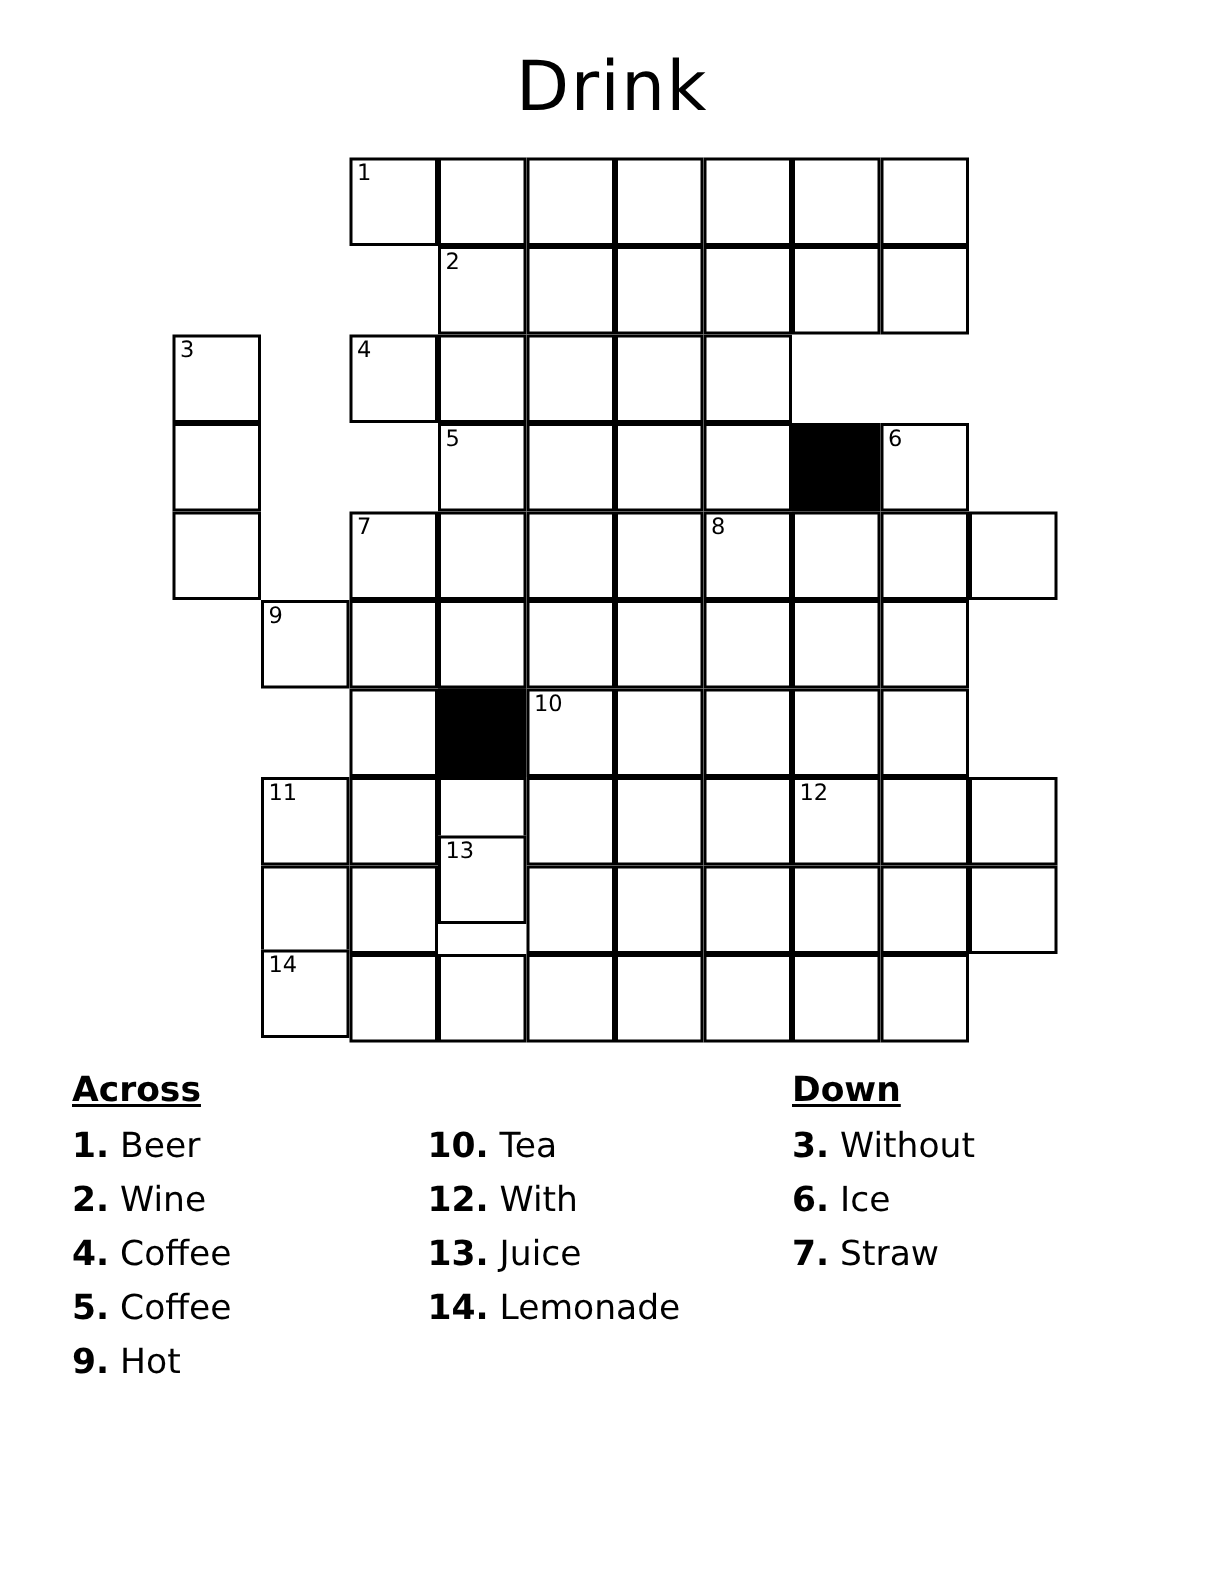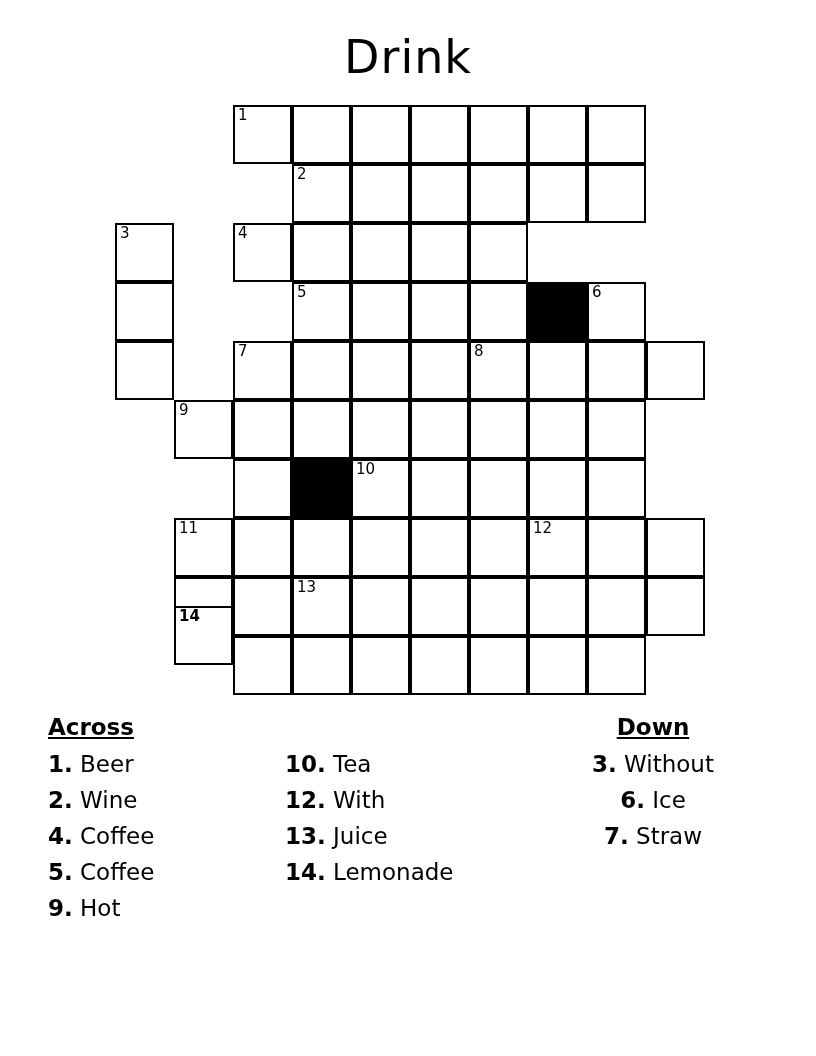--- a/index.html
+++ b/index.html
@@ -59,21 +59,21 @@
     left: 0;
     top: 698px;
     width: 816px;
   }
   .clue-col {
     position: absolute;
     top: 16px;
   }
   .col-a { left: 48px; width: 230px; }
   .col-b { left: 285px; width: 240px; }
-  .col-c { left: 528px; width: 250px; text-align: center; }
+  .col-c { left: 528px; width: 250px; }
   .clue-head {
     font-size: 23px;
     font-weight: bold;
     text-decoration: underline;
     margin: 0 0 6px 0;
     font-family: "DejaVu Sans", sans-serif;
   }
   .clue-head.blank {
     visibility: hidden;
   }
@@ -173,30 +173,30 @@
       <div class="cell" style="left: 351px; top: 413px;"></div>
       <div class="cell" style="left: 410px; top: 413px;"></div>
       <div class="cell" style="left: 469px; top: 413px;"></div>
       <div class="cell" style="left: 528px; top: 413px;">
         <span class="num">12</span>
       </div>
       <div class="cell" style="left: 587px; top: 413px;"></div>
       <div class="cell" style="left: 646px; top: 413px;"></div>
       <div class="cell" style="left: 174px; top: 472px;"></div>
       <div class="cell" style="left: 233px; top: 472px;"></div>
-      <div class="cell" style="left: 292px; top: 472px;">
+      <div class="cell" style="left: 292px; top: 452px;">
         <span class="num">13</span>
       </div>
       <div class="cell" style="left: 351px; top: 472px;"></div>
       <div class="cell" style="left: 410px; top: 472px;"></div>
       <div class="cell" style="left: 469px; top: 472px;"></div>
       <div class="cell" style="left: 528px; top: 472px;"></div>
       <div class="cell" style="left: 587px; top: 472px;"></div>
       <div class="cell" style="left: 646px; top: 472px;"></div>
-      <div class="cell" style="left: 174px; top: 501px; font-weight: bold;">
+      <div class="cell" style="left: 174px; top: 528px;">
         <span class="num">14</span>
       </div>
       <div class="cell" style="left: 233px; top: 531px;"></div>
       <div class="cell" style="left: 292px; top: 531px;"></div>
       <div class="cell" style="left: 351px; top: 531px;"></div>
       <div class="cell" style="left: 410px; top: 531px;"></div>
       <div class="cell" style="left: 469px; top: 531px;"></div>
       <div class="cell" style="left: 528px; top: 531px;"></div>
       <div class="cell" style="left: 587px; top: 531px;"></div>
     </div>

